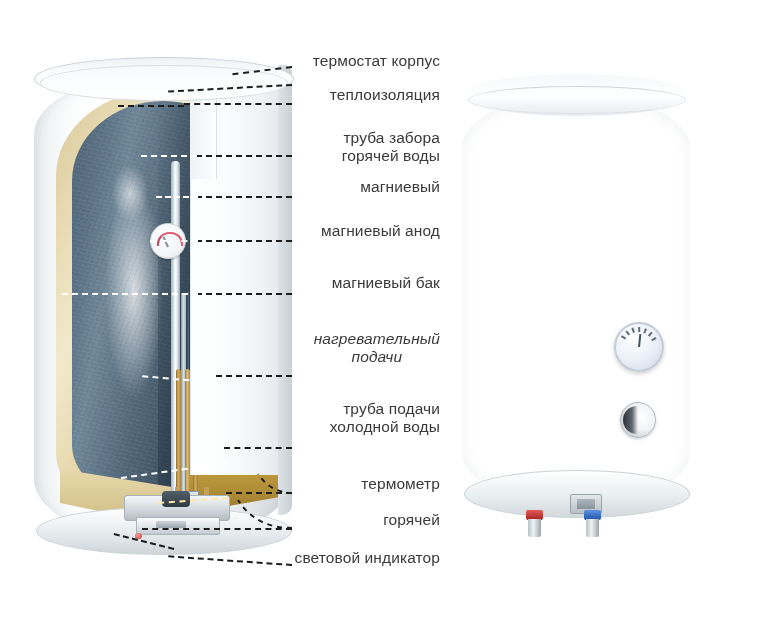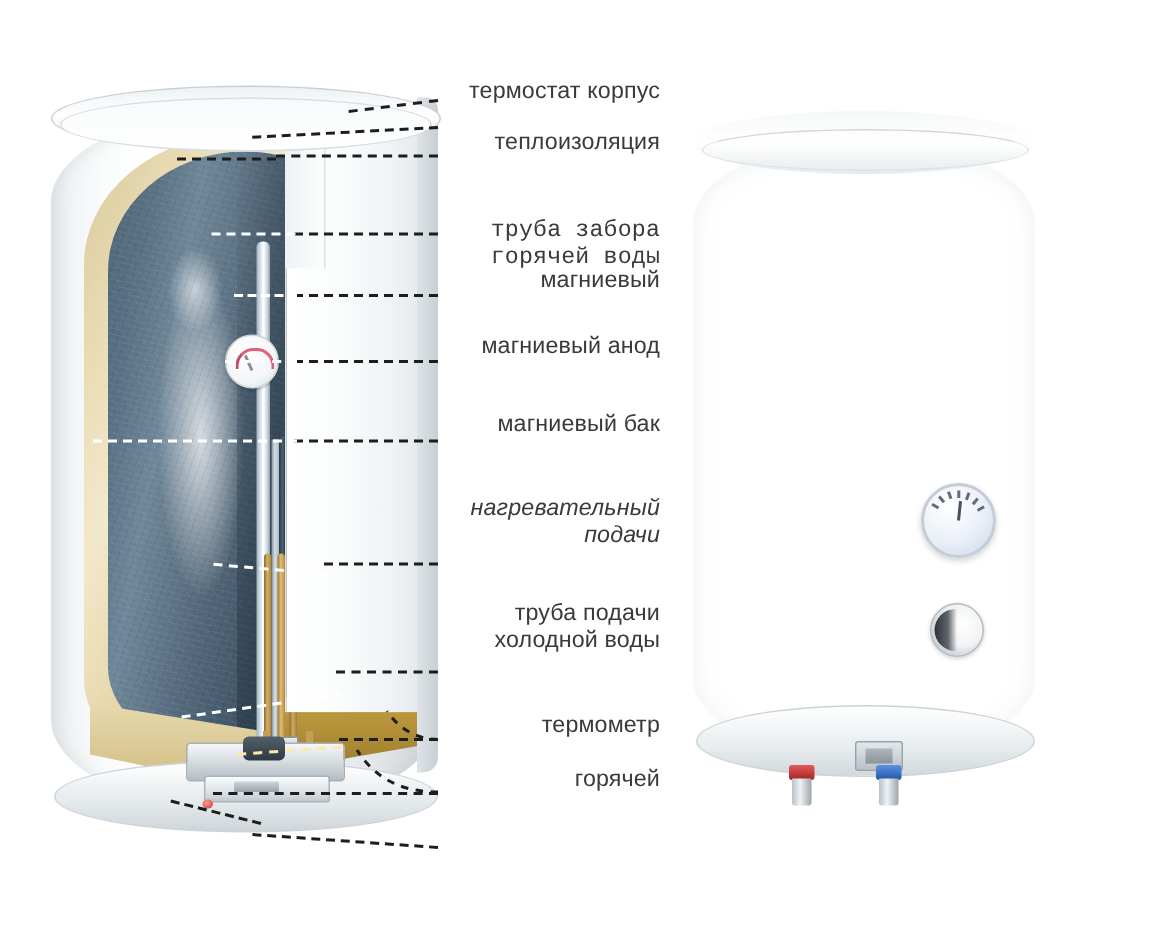--- a/index.html
+++ b/index.html
@@ -7,21 +7,21 @@
        font-family:"Liberation Sans","DejaVu Sans",sans-serif;}
 
   #stage{position:absolute;left:0;top:0;width:768px;height:634px;background:#fff;}
 
   
   .label{
     position:absolute; right:328px; text-align:right;
     font-size:15.5px; color:#3a3a3a; line-height:18px;
     white-space:nowrap; letter-spacing:.1px;
   }
-  .label .l2{display:block;}
+  .label .l2{display:block;text-align:center;}
 
   
   .lead{position:absolute;height:0;border-top:2px dashed #1d1d1d;}
   .lead.white{border-top-color:#ffffff;}
   .lead.gold{border-top-color:#ffe9a8;}
 
   svg.overlay{position:absolute;left:0;top:0;width:768px;height:634px;
               pointer-events:none;overflow:visible;}
 
   
@@ -391,21 +391,21 @@
   </svg>
 
   <div class="label" style="top:52px;">
     <span>термостат корпус</span>
   </div>
 
   <div class="label" style="top:86px;">
     <span>теплоизоляция</span>
   </div>
 
-  <div class="label" style="top:144px;font-family:Liberation Mono, monospace;">
+  <div class="label" style="top:129px;">
     <span>труба забора</span>
     <span class="l2">горячей воды</span>
   </div>
 
   <div class="label" style="top:178px;">
     <span>магниевый</span>
   </div>
 
   <div class="label" style="top:222px;">
     <span>магниевый анод</span>
@@ -426,14 +426,17 @@
   </div>
 
   <div class="label" style="top:475px;">
     <span>термометр</span>
   </div>
 
   <div class="label" style="top:511px;">
     <span>горячей</span>
   </div>
 
+  <div class="label" style="top:549px;">
+    <span>световой индикатор</span>
+  </div>
 
 </div>
 
 </body></html>

